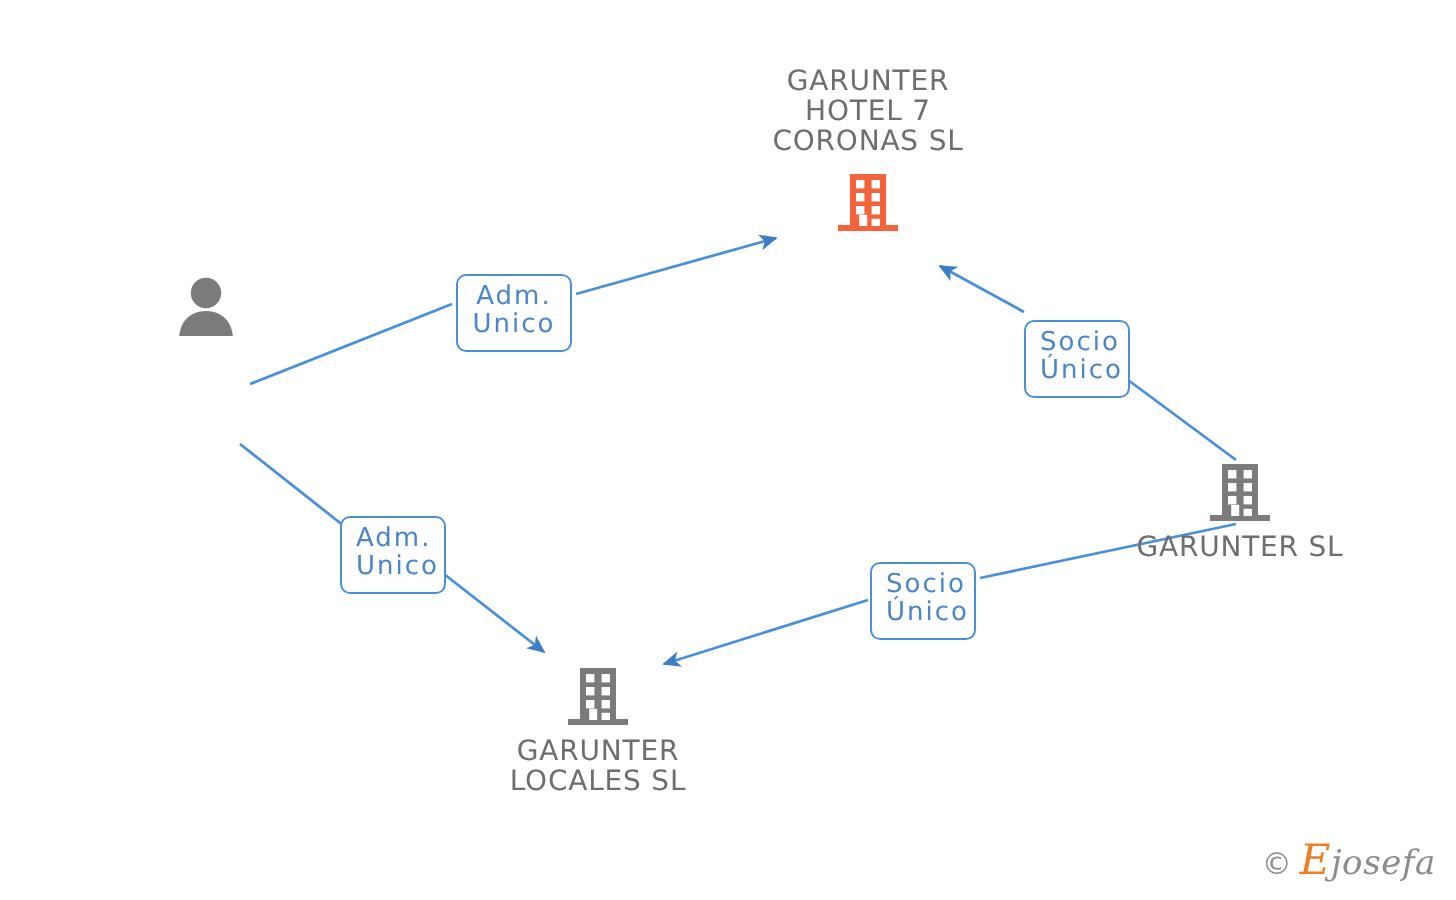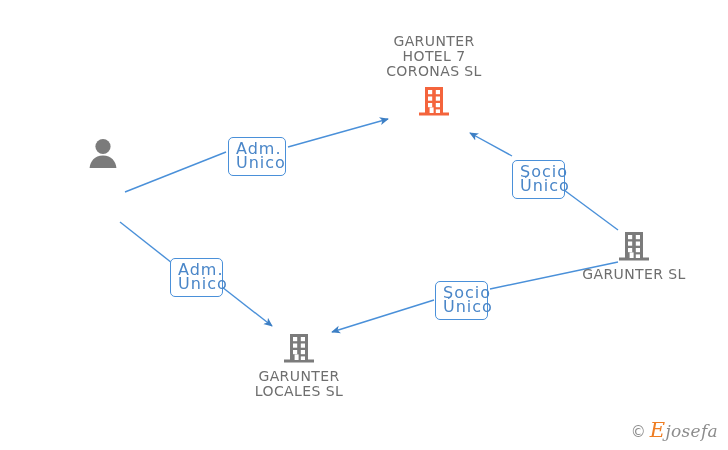--- a/index.html
+++ b/index.html
@@ -43,21 +43,21 @@
     display: flex;
     justify-content: center;
     align-items: center;
   }
   .edge-label {
     position: absolute;
     border: 1px solid #4a90d9;
     border-radius: 5px;
     background: #ffffff;
     color: #4a86c8;
-    font-size: 16px;
+    font-size: 13px;
     line-height: 14px;
     letter-spacing: 1px;
     text-align: center;
     padding: 4px 7px 5px 7px;
     white-space: pre-line;
     box-sizing: border-box;
   }
   .watermark {
     position: absolute;
     right: 10px;
@@ -129,21 +129,21 @@
       <rect x="11" y="11.5" width="4.2" height="4.2" fill="#ffffff"></rect>
       <rect x="18.8" y="11.5" width="4.2" height="4.2" fill="#ffffff"></rect>
       <rect x="11" y="18" width="4.2" height="4.2" fill="#ffffff"></rect>
       <rect x="18.8" y="18" width="4.2" height="4.2" fill="#ffffff"></rect>
       <rect x="12.6" y="22.4" width="4" height="5.6" fill="#ffffff"></rect>
       <rect x="18.8" y="24.4" width="4.2" height="3.6" fill="#ffffff"></rect>
     </svg>
   </div>
 </div>
 
-<div class="node" style="left:578px; top:230px; width:112px;">
+<div class="node" style="left:564px; top:230px; width:112px;">
   <div class="icon-wrap">
     <svg width="34" height="32" viewBox="0 0 34 32" xmlns="http://www.w3.org/2000/svg">
       <rect x="8" y="2" width="18" height="26" fill="#7b7b7b"></rect>
       <rect x="2" y="27.5" width="30" height="3" fill="#7b7b7b"></rect>
       <rect x="11" y="5" width="4.2" height="4.2" fill="#ffffff"></rect>
       <rect x="18.8" y="5" width="4.2" height="4.2" fill="#ffffff"></rect>
       <rect x="11" y="11.5" width="4.2" height="4.2" fill="#ffffff"></rect>
       <rect x="18.8" y="11.5" width="4.2" height="4.2" fill="#ffffff"></rect>
       <rect x="11" y="18" width="4.2" height="4.2" fill="#ffffff"></rect>
       <rect x="18.8" y="18" width="4.2" height="4.2" fill="#ffffff"></rect>

